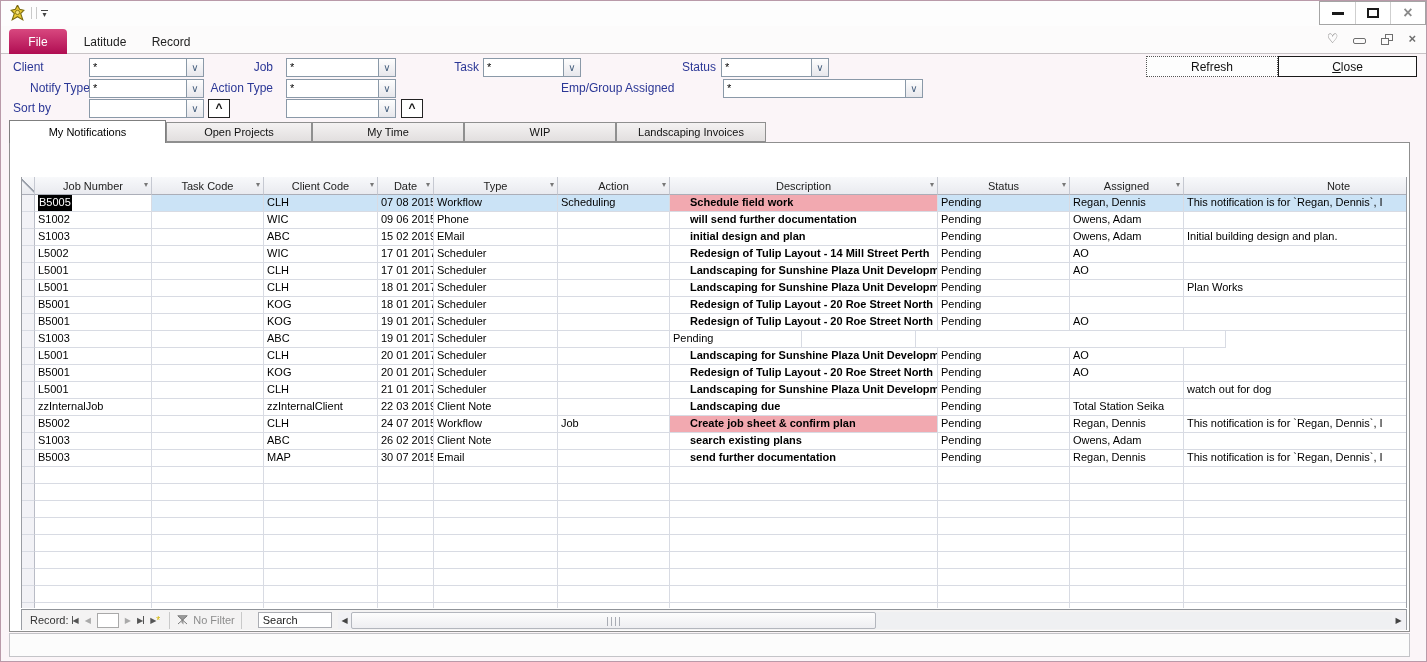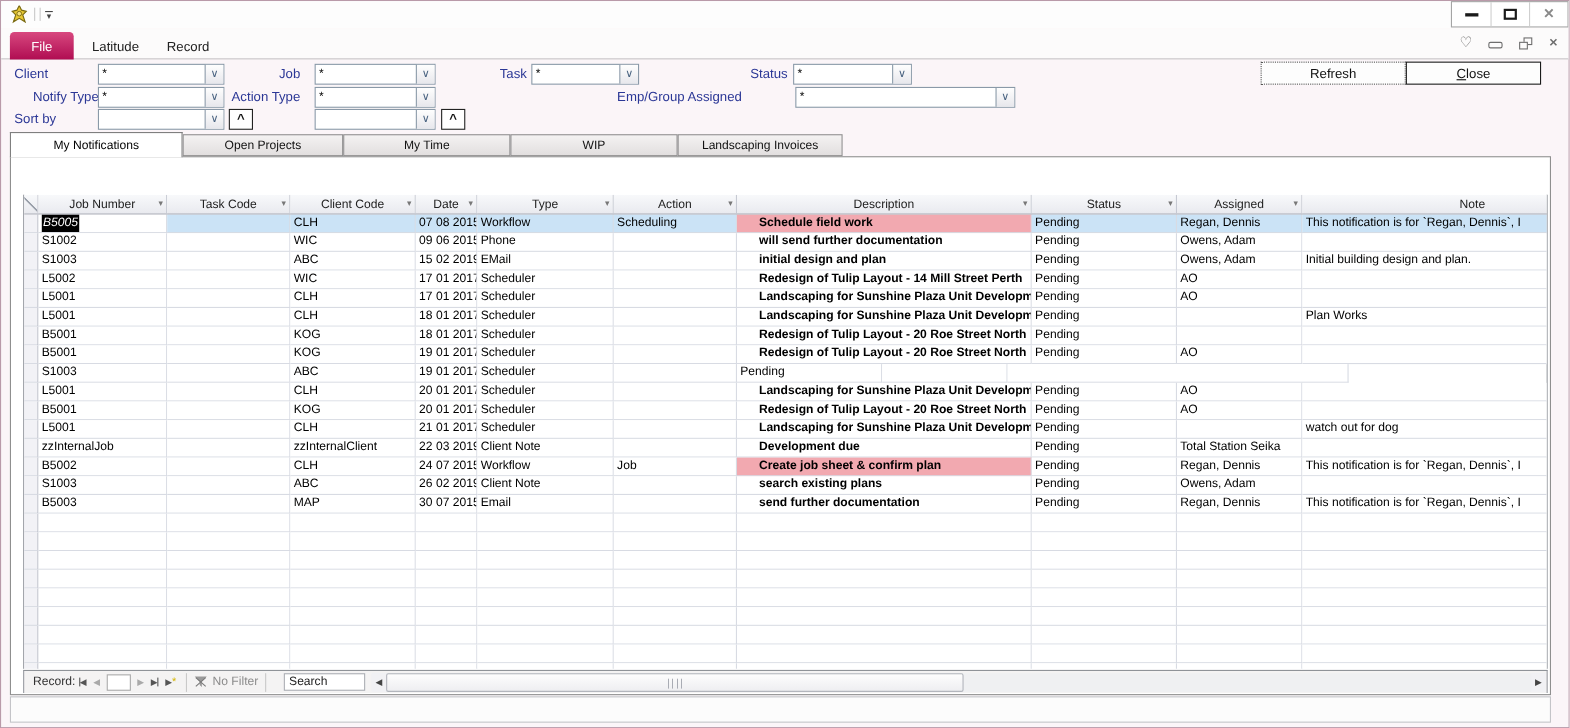--- a/index.html
+++ b/index.html
@@ -54,21 +54,21 @@
   .combo { position:absolute; height:19px; border:1px solid #8a99a8; background:#fff; display:flex; }
   .combo .val { flex:1; font-size:11px; color:#000; padding:2px 0 0 3px; overflow:hidden; white-space:nowrap; }
   .combo .ddb { width:17px; border-left:1px solid #8a99a8;
                 background:linear-gradient(#fefefe,#e7e7ec); display:flex; align-items:center;
                 justify-content:center; color:#47617f; font-size:10px; line-height:10px; }
   .caretbtn { position:absolute; width:22px; height:19px; border:1px solid #222; background:#fff;
               font-size:12px; font-weight:bold; text-align:center; line-height:16px; color:#111; }
   .btn { position:absolute; background:#fdfdfd; font-size:12px; color:#111; display:flex;
          align-items:center; justify-content:center; }
   .btn-refresh { left:1145px; top:55px; width:132px; height:21px; border:1px dotted #555; }
-  .btn-close   { left:1277px; top:55px; width:123px; height:21px; border:1px solid #1a1a1a; }
+  .btn-close   { left:1277px; top:55px; width:139px; height:21px; border:1px solid #1a1a1a; }
   .btn-format  { left:1275px; top:151px; width:130px; height:21px; border:1px solid #1a1a1a; background:#fff; }
 
   
   .tab { position:absolute; top:121px; height:20px; background:linear-gradient(#f4f2f2,#e2dfdf);
          border:1px solid #8f8f8f; font-size:11px; color:#111; display:flex; align-items:center;
          justify-content:center; z-index:2; }
   .tab.t-open { left:165px; width:146px; }
   .tab.t-time { left:311px; width:152px; }
   .tab.t-wip  { left:463px; width:152px; }
   .tab.t-out  { left:615px; width:150px; }
@@ -92,21 +92,21 @@
   .cell { font-size:11px; color:#000; padding:1px 2px 0 3px; border-right:1px solid #d8dbe3;
           border-bottom:1px solid #d8dbe3; white-space:nowrap; overflow:hidden; background:#fff; }
   .rsel { background:#f2f2f6 !important; border-right:1px solid #b9bcc6; }
   .c0 { width:13px; } .c1 { width:117px; } .c2 { width:112px; } .c3 { width:114px; }
   .c4 { width:56px; } .c5 { width:124px; } .c6 { width:112px; } .c7 { width:268px; }
   .c8 { width:132px; } .c9 { width:114px; } .c10 { width:310px; }
   .cell.desc { font-weight:bold;padding-left:20px; }
   .grow.sel .cell { background:#cbe3f6; }
   .grow.sel .cell.cjob { background:#fff; }
   .cell.hl { background:#f2a9b0 !important; }
-  .job-hl { background:#000; color:#fff; padding:12px 1px;font-style:italic; }
+  .job-hl { background:#000; color:#fff; padding:12px 1px; }
 
   
   .recnav { position:absolute; left:20px; top:608px; width:1386px; height:21px; background:#f4f3f3;
             border-top:1px solid #8f9398; border-left:1px solid #9a9da3; border-right:1px solid #9a9da3;
             display:flex; align-items:center; font-size:11px; color:#333; z-index:5; }
   .recnav .lab { margin-left:8px; }
   .navbtn { display:flex; align-items:center; justify-content:center; color:#555; font-size:8px;
             padding:0 3px; height:17px; }
   .navbtn .bar { width:1px; height:8px; background:#555; }
   .navbtn.dim { color:#a9a9a9; }
@@ -435,21 +435,21 @@
       <div class="cell c10">watch out for dog</div>
     </div>
         <div class="grow">
       <div class="cell rsel c0"></div>
       <div class="cell c1 cjob">zzInternalJob</div>
       <div class="cell c2"></div>
       <div class="cell c3">zzInternalClient</div>
       <div class="cell c4">22 03 2019</div>
       <div class="cell c5">Client Note</div>
       <div class="cell c6"></div>
-      <div class="cell c7 desc">Development due</div>
+      <div class="cell c7 desc">Landscaping due</div>
       <div class="cell c8">Pending</div>
       <div class="cell c9">Total Station Seika</div>
       <div class="cell c10"></div>
     </div>
         <div class="grow">
       <div class="cell rsel c0"></div>
       <div class="cell c1 cjob">B5002</div>
       <div class="cell c2"></div>
       <div class="cell c3">CLH</div>
       <div class="cell c4">24 07 2015</div>

